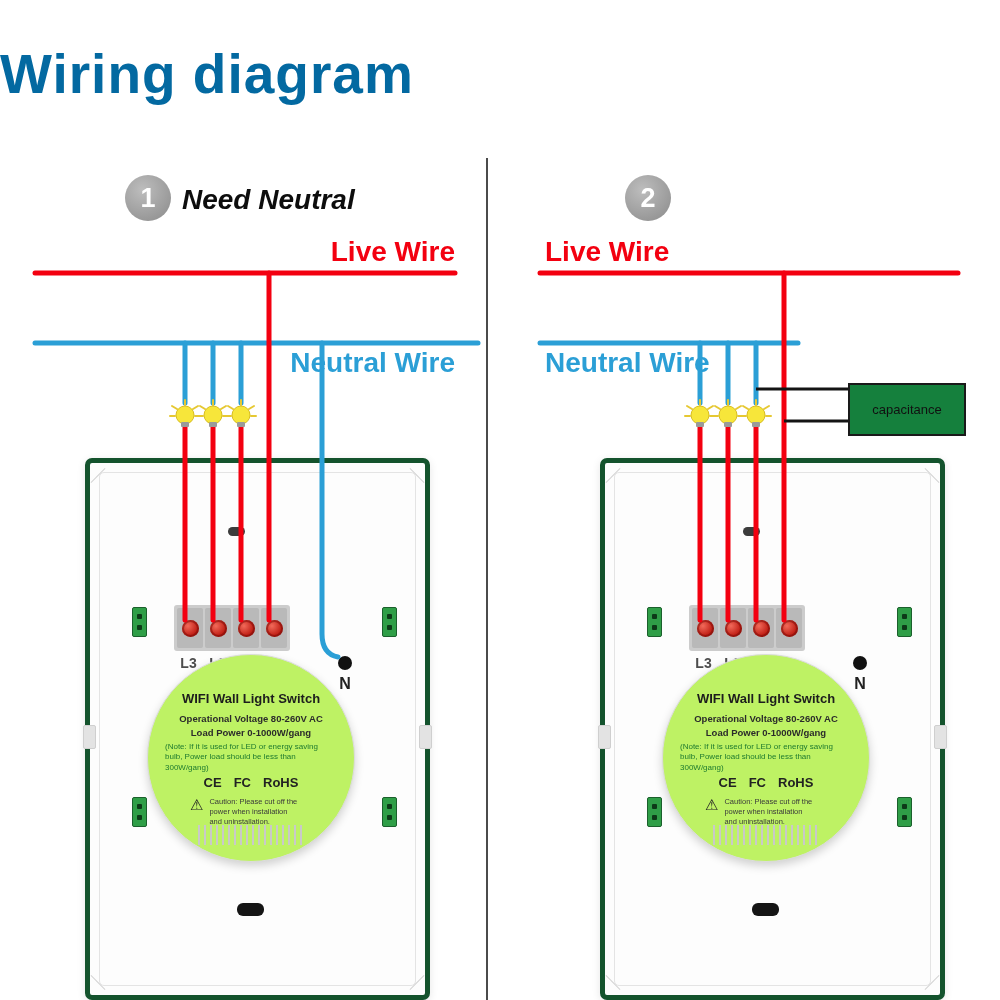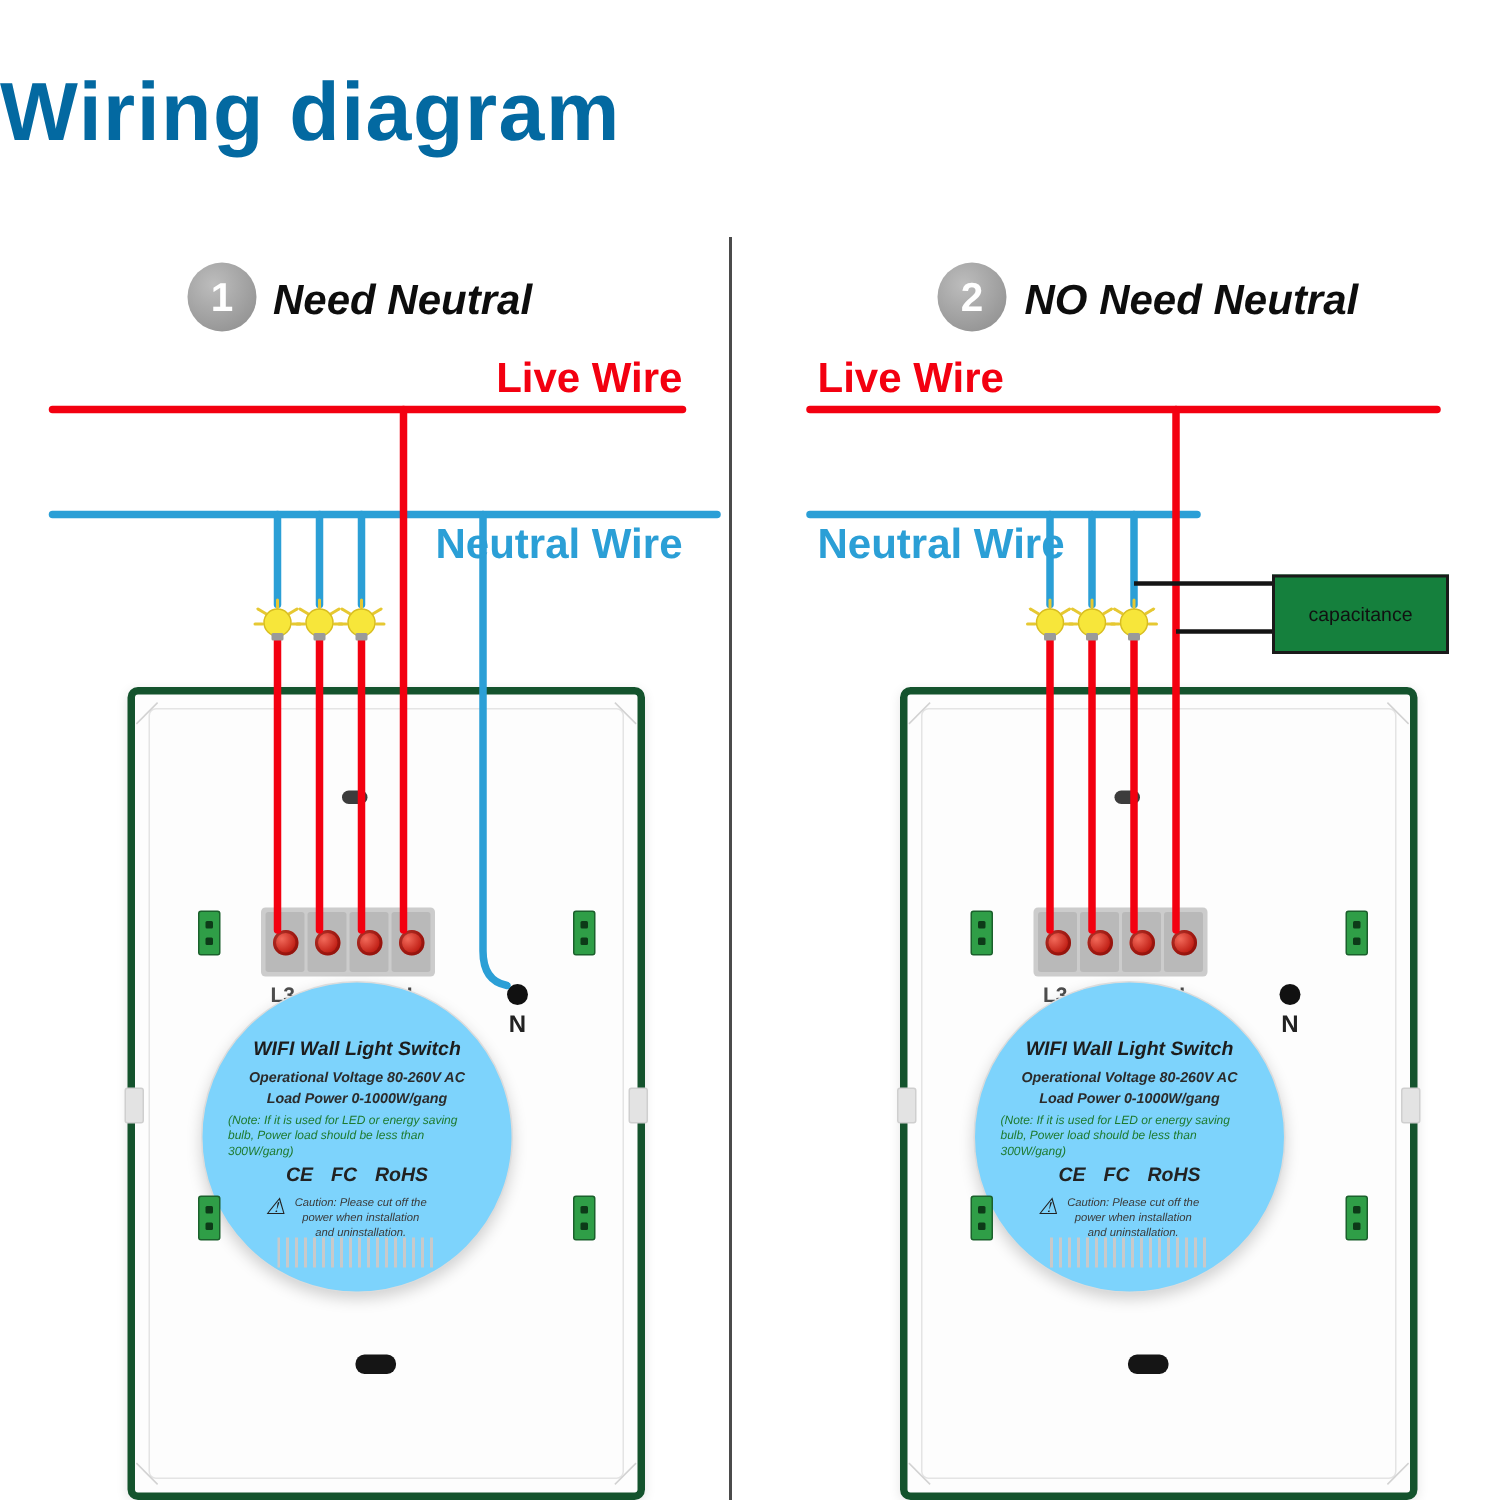--- a/index.html
+++ b/index.html
@@ -61,32 +61,32 @@
   .screw{width:17px;height:17px;border-radius:50%;
          background:radial-gradient(circle at 35% 35%,#f26a5a,#c22218 60%,#8e0f08);
          box-shadow:inset 0 0 0 2px rgba(120,10,5,0.5);}
   .terminal-labels{position:absolute;left:84px;top:192px;width:116px;display:flex;
                    font-size:14px;font-weight:bold;color:#4d4d4d;}
   .terminal-labels span{flex:1;text-align:center;}
   .n-dot{position:absolute;left:248px;top:193px;width:14px;height:14px;background:#111;border-radius:50%;}
   .n-label{position:absolute;left:242px;top:212px;width:26px;text-align:center;
            font-size:16px;font-weight:bold;color:#222;}
 
-  .module{position:absolute;left:44px;top:191px;width:206px;height:206px;border-radius:50%;background:#7dd3fc;
-          border:1px solid #dcdcdc;box-shadow:0 4px 10px rgba(0,0,0,0.18);overflow:hidden;font-style:italic;}
+  .module{position:absolute;left:57px;top:191px;width:206px;height:206px;border-radius:50%;background:#bef264;
+          border:1px solid #dcdcdc;box-shadow:0 4px 10px rgba(0,0,0,0.18);overflow:hidden;}
   .m-name{position:absolute;top:36px;width:100%;text-align:center;font-size:13px;font-weight:bold;color:#1d1d1d;}
   .m-spec{position:absolute;width:100%;text-align:center;font-size:9.5px;font-weight:bold;color:#2b2b2b;}
   .m-spec1{top:58px;} .m-spec2{top:72px;}
   .m-note{position:absolute;top:87px;left:17px;width:172px;text-align:left;font-size:8px;
           color:#1e7a2f;line-height:1.3;}
   .m-certs{position:absolute;top:120px;left:0;width:100%;display:flex;justify-content:center;gap:12px;
            font-weight:bold;font-size:13px;color:#222;}
   .m-caution{position:absolute;top:142px;left:42px;width:130px;display:flex;gap:6px;align-items:flex-start;}
   .warn{font-size:15px;line-height:1;color:#222;}
-  .m-caution-text{font-size:7.5px;color:#3a3a3a;text-align:center;line-height:1.35;width:88px;}
+  .m-caution-text{font-size:7.5px;color:#3a3a3a;text-align:left;line-height:1.35;width:88px;}
   .ribs{position:absolute;top:170px;left:50px;width:106px;height:20px;
         background:repeating-linear-gradient(90deg,#c9c9c9 0 2px,transparent 2px 6px);}
 
   .green-block{position:absolute;width:13px;height:28px;background:#2f9e47;border:1px solid #1b602c;
                border-radius:2px;display:flex;flex-direction:column;align-items:center;justify-content:space-evenly;}
   .green-block::before,.green-block::after{content:"";width:5px;height:5px;background:#0d3a18;border-radius:1px;}
   .gb-tl{left:42px;top:144px;} .gb-bl{left:42px;top:334px;}
   .gb-tr{left:292px;top:144px;} .gb-br{left:292px;top:334px;}
 
   .bottom-button{position:absolute;left:147px;top:440px;width:27px;height:13px;background:#151515;border-radius:6px;}
@@ -96,21 +96,20 @@
 <body>
 
 <div class="stage">
 
   <div class="title">Wiring diagram</div>
   <div class="divider"></div>
 
   <div class="badge badge-1">1</div>
   <div class="section-label label-1">Need Neutral</div>
   <div class="badge badge-2">2</div>
-  <div class="section-label label-2">NO Need Neutral</div>
 
   <div class="device device-left">
     <div class="inner-frame"></div>
     <div class="seam seam-tl"></div>
     <div class="seam seam-tr"></div>
     <div class="seam seam-bl"></div>
     <div class="seam seam-br"></div>
     <div class="sensor-pill"></div>
     <div class="side-tab tab-left"></div>
     <div class="side-tab tab-right"></div>

